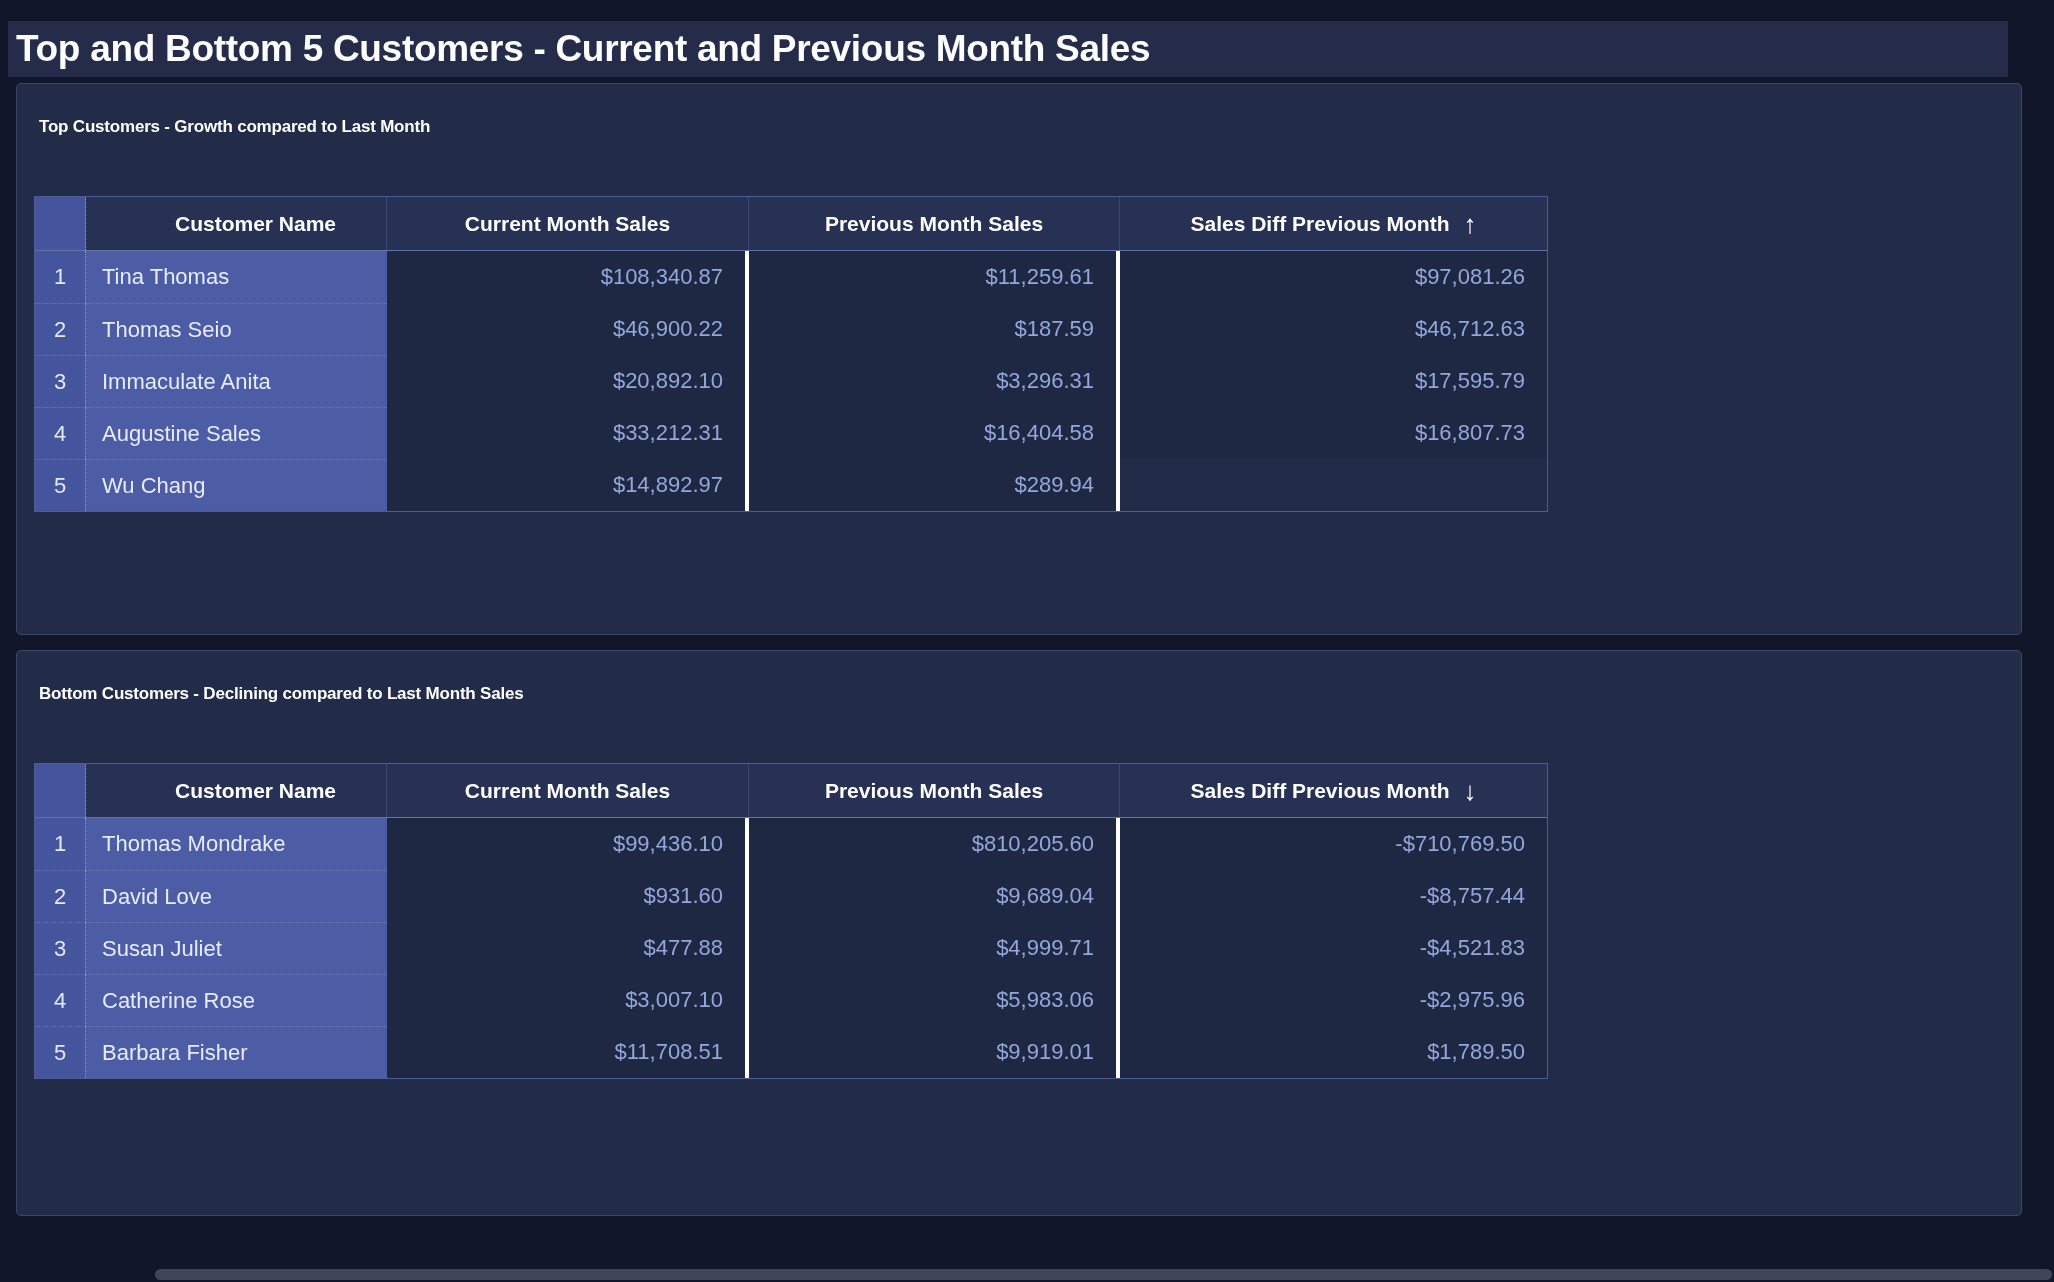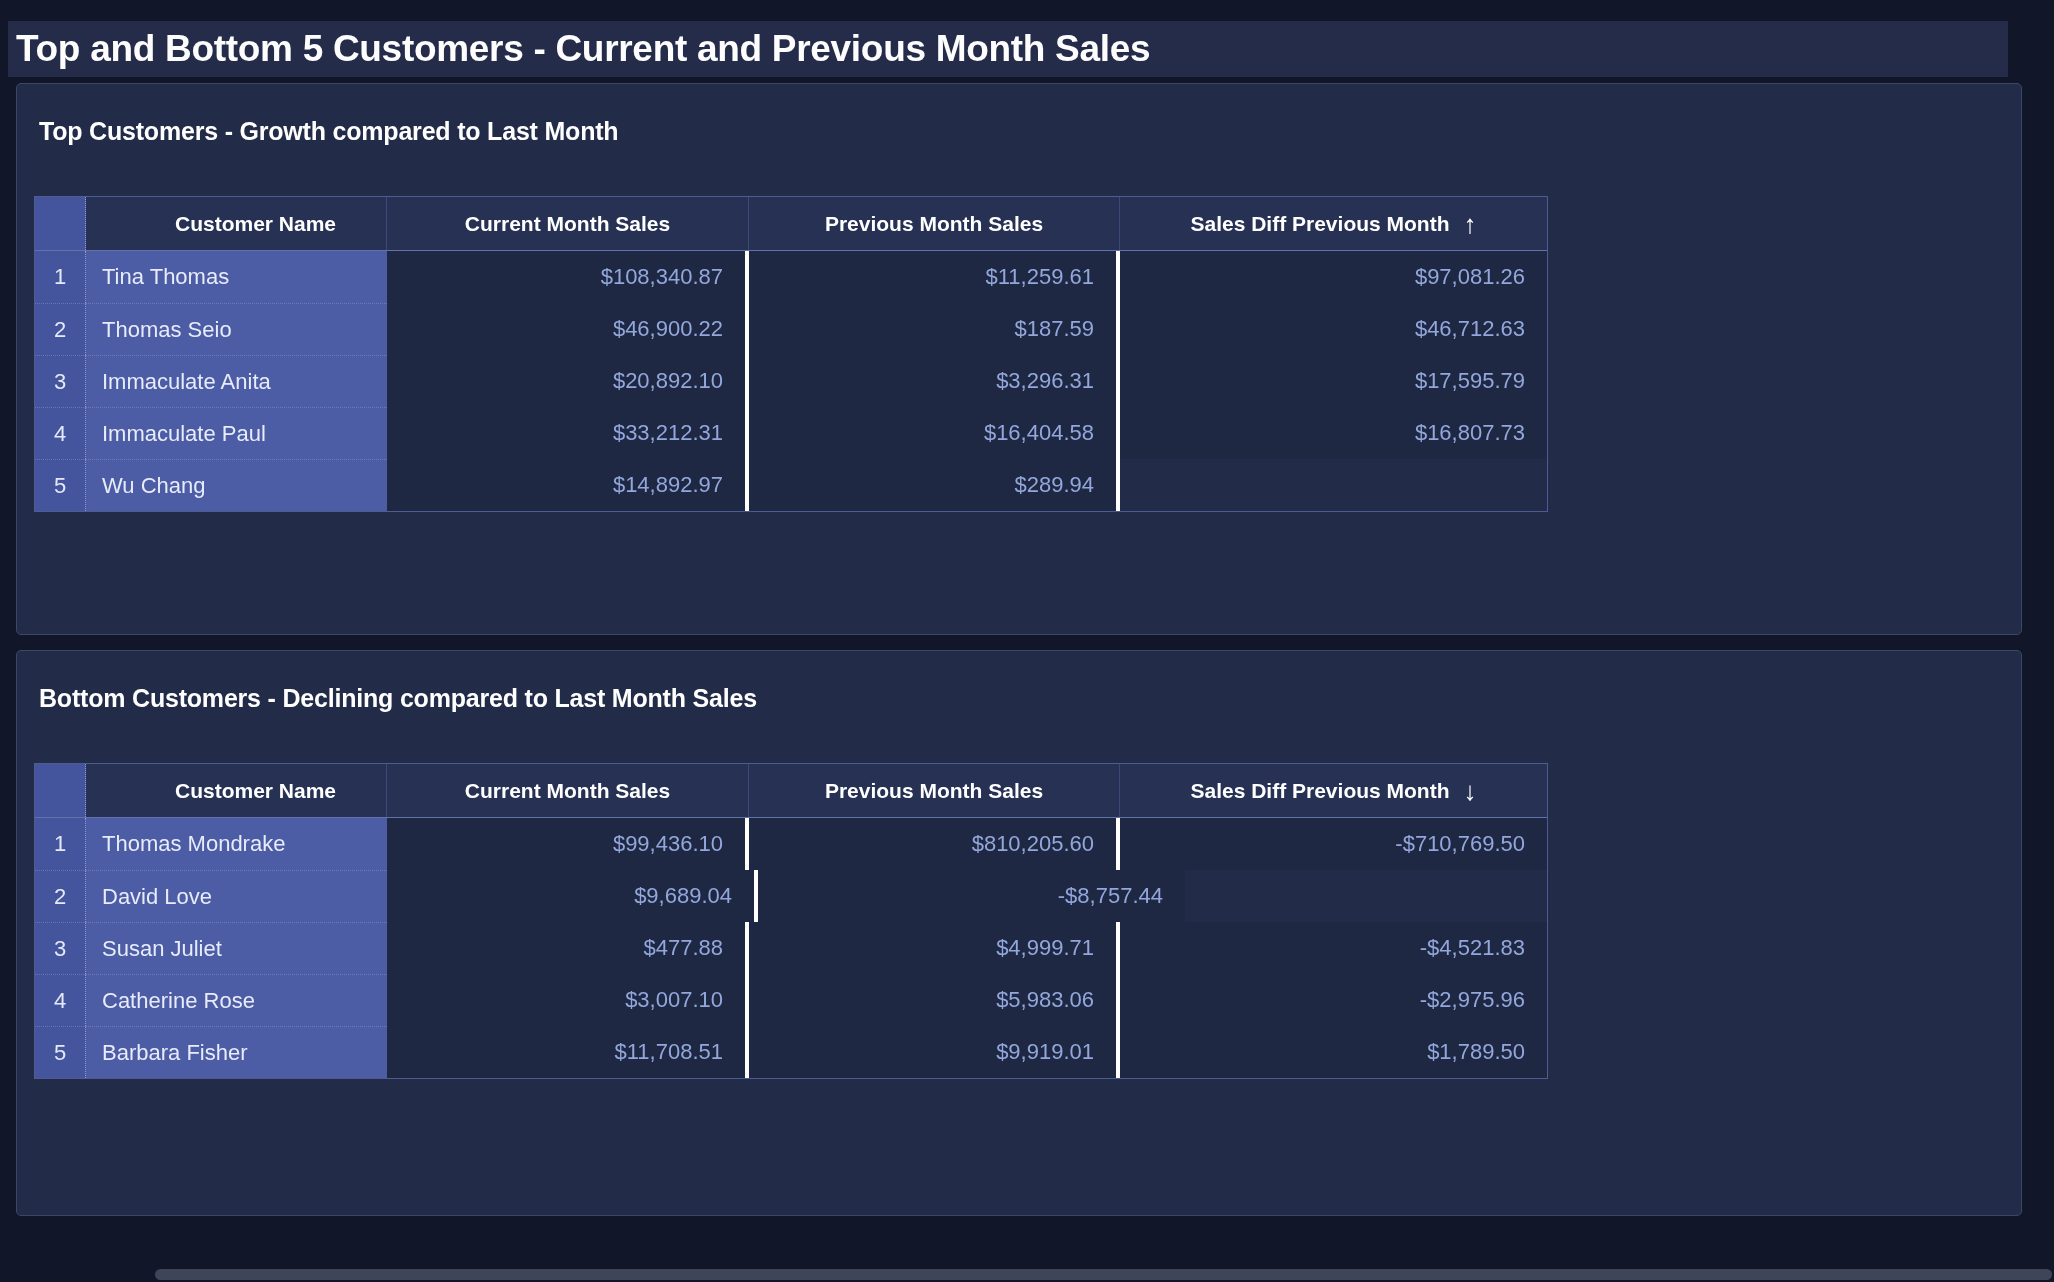--- a/index.html
+++ b/index.html
@@ -19,21 +19,21 @@
   }
   
   .card{
     position:absolute;left:16px;width:2006px;
     background:#222b48;border:1px solid #3c4667;border-radius:5px;box-sizing:border-box;
   }
   .card.card-top{top:83px;height:552px;}
   .card.card-bottom{top:650px;height:566px;}
   .card-title{
     position:absolute;left:22px;top:33px;margin:0;
-    font-size:25px;font-weight:700;color:#ffffff;letter-spacing:-0.2px;white-space:nowrap;
+    font-size:17px;font-weight:700;color:#ffffff;letter-spacing:-0.2px;white-space:nowrap;
   }
   
   .tbl{
     position:absolute;left:17px;top:112px;
     border:1px solid #4d5c94;box-sizing:content-box;
   }
   .t-header{display:flex;height:53px;background:#263154;border-bottom:1px solid #6272ab;}
   .th{
     display:flex;align-items:center;justify-content:center;box-sizing:border-box;
     font-size:21px;font-weight:700;color:#ffffff;border-right:1px solid #3a4977;white-space:nowrap;
@@ -106,21 +106,21 @@
       </div>
         <div class="t-row">
         <div class="td num">3</div>
         <div class="td name">Immaculate Anita</div>
         <div class="td val c-cur">$20,892.10</div>
         <div class="td val c-prev">$3,296.31</div>
         <div class="td val c-diff">$17,595.79</div>
       </div>
         <div class="t-row">
         <div class="td num">4</div>
-        <div class="td name">Immaculate Paul</div>
+        <div class="td name">Augustine Sales</div>
         <div class="td val c-cur">$33,212.31</div>
         <div class="td val c-prev">$16,404.58</div>
         <div class="td val c-diff">$16,807.73</div>
       </div>
         <div class="t-row">
         <div class="td num">5</div>
         <div class="td name">Wu Chang</div>
         <div class="td val c-cur">$14,892.97</div>
         <div class="td val c-prev">$289.94</div>
       </div>
@@ -152,20 +152,21 @@
     <div class="t-row">
         <div class="td num">1</div>
         <div class="td name">Thomas Mondrake</div>
         <div class="td val c-cur">$99,436.10</div>
         <div class="td val c-prev">$810,205.60</div>
         <div class="td val c-diff">-$710,769.50</div>
       </div>
         <div class="t-row">
         <div class="td num">2</div>
         <div class="td name">David Love</div>
+        <div class="td val c-cur">$931.60</div>
         <div class="td val c-prev">$9,689.04</div>
         <div class="td val c-diff">-$8,757.44</div>
       </div>
         <div class="t-row">
         <div class="td num">3</div>
         <div class="td name">Susan Juliet</div>
         <div class="td val c-cur">$477.88</div>
         <div class="td val c-prev">$4,999.71</div>
         <div class="td val c-diff">-$4,521.83</div>
       </div>

